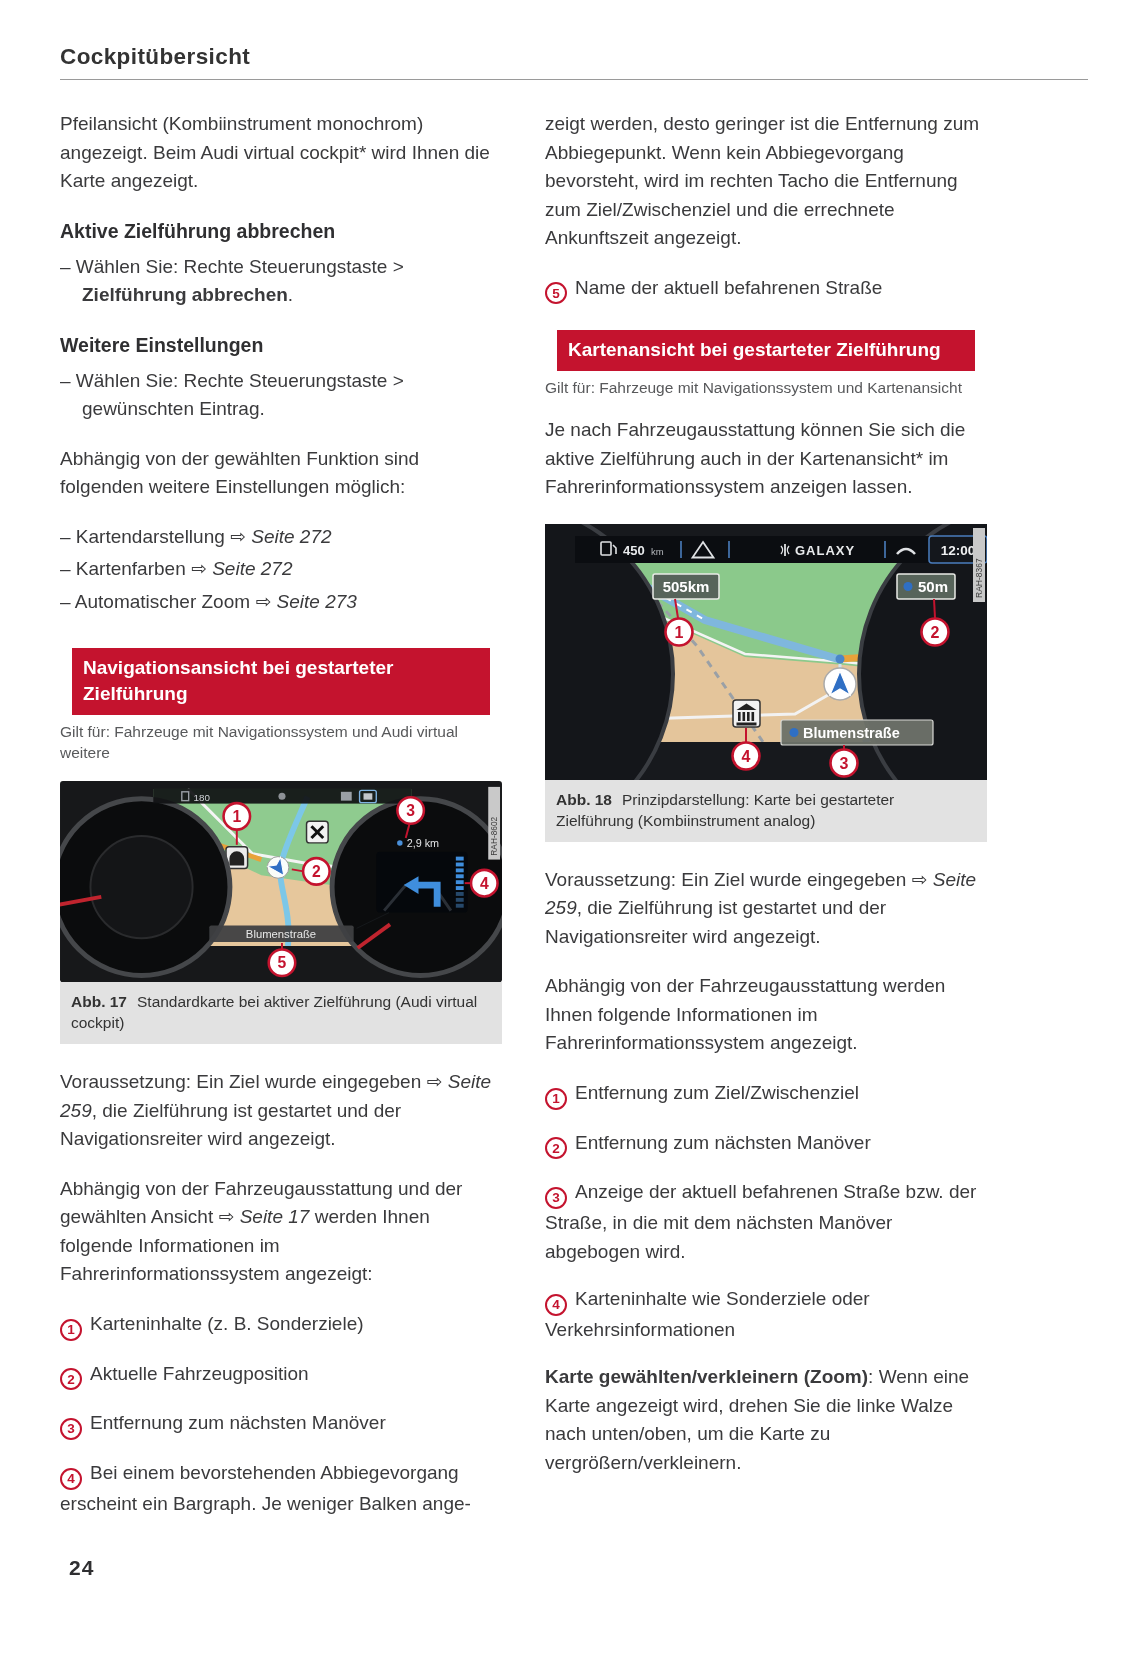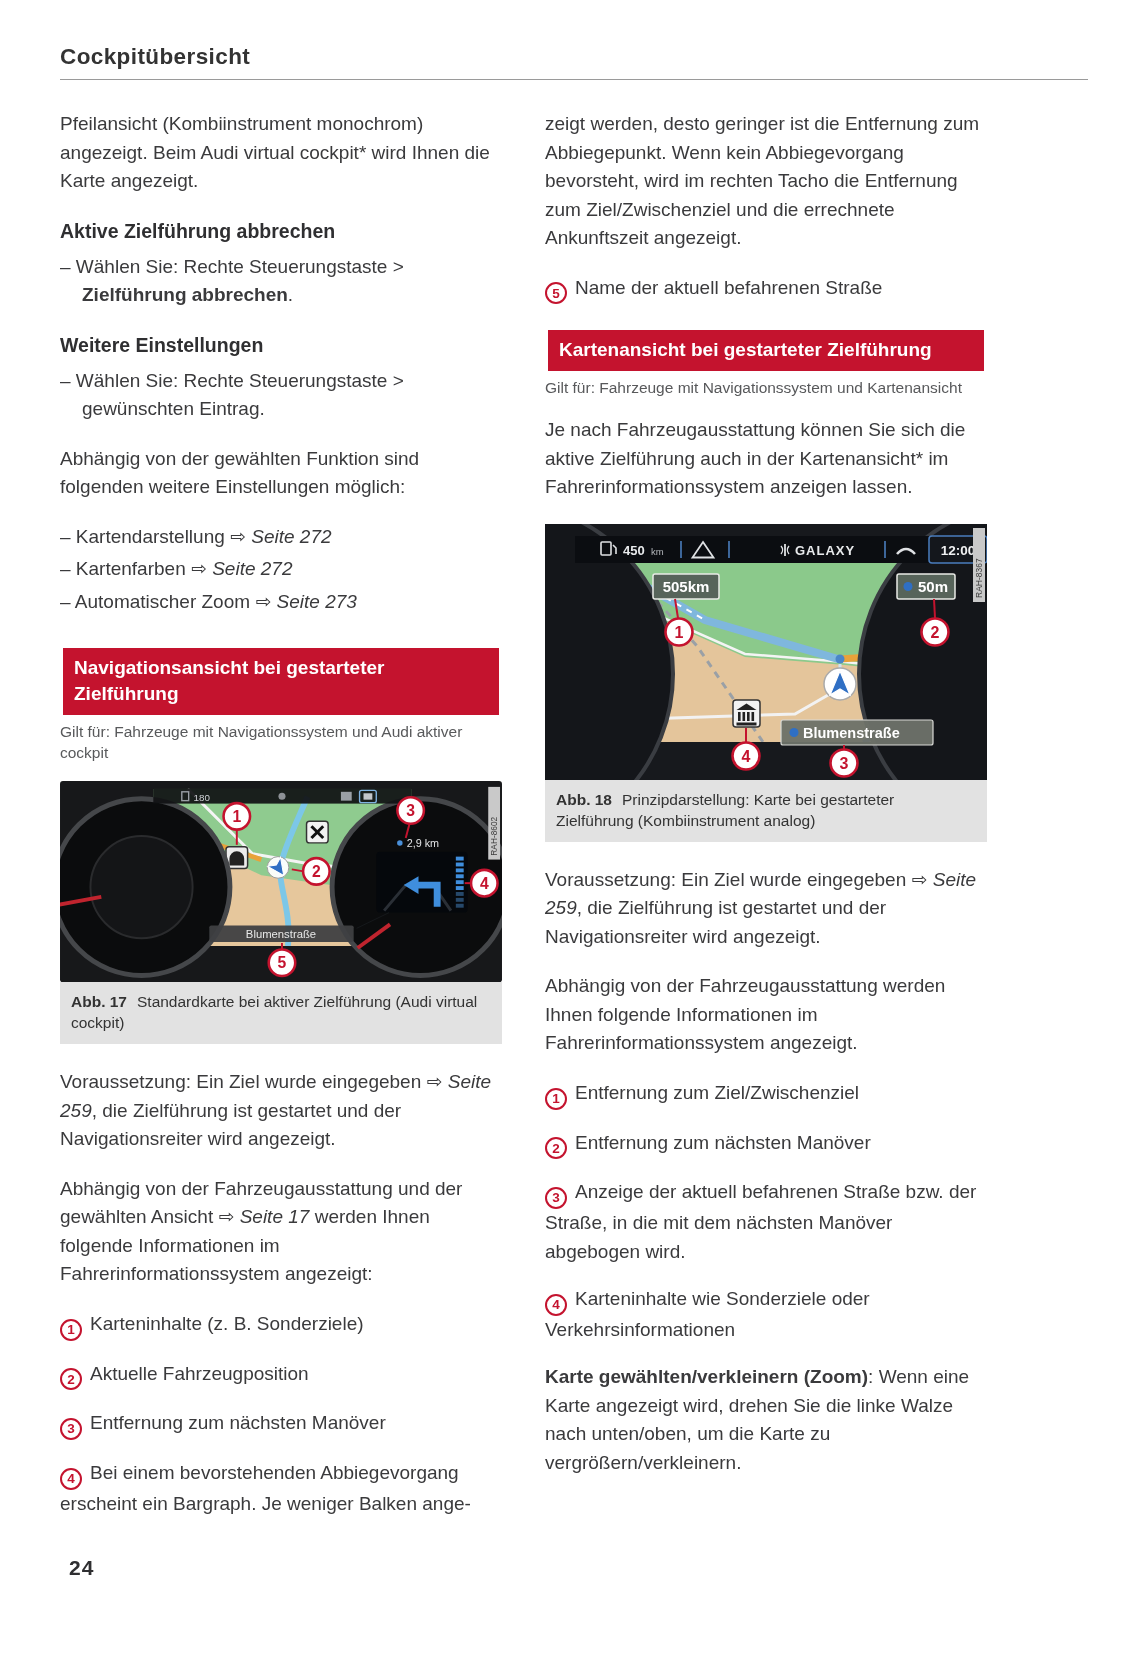--- a/index.html
+++ b/index.html
@@ -23,21 +23,21 @@
   p,.dash,.item{font-size:19px;line-height:28.5px;}
   .para{margin-bottom:21px;}
   h3{font-size:19.5px;line-height:28px;font-weight:bold;color:#2f2f31;margin:4px 0 8px;}
   .dash{padding-left:22px;text-indent:-22px;margin-bottom:4px;}
   .dash.spaced{margin-bottom:21px;}
   .ref{font-style:italic;}
   .bold{font-weight:bold;}
   .italic{}
   .red-head{
     background:var(--red);color:#fff;font-weight:bold;font-size:19px;line-height:26px;
-    padding:7px 11px 8px;margin:10px 3px 6px;
+    padding:7px 11px 8px;margin:10px 12px 6px;
   }
   .applies{font-size:15.5px;line-height:21px;color:var(--gray-text);margin-bottom:18px;}
   .figure{width:442px;display:block;margin:6px 0 0;}
   .figure svg{display:block;width:100%;height:auto;}
   .caption{
     background:var(--cap-bg);padding:9px 11px 11px;font-size:15.5px;line-height:21px;
     color:#333;margin-bottom:24px;
   }
   .cap-label{font-weight:bold;margin-right:10px;}
   .item{margin-bottom:19px;}
@@ -77,21 +77,21 @@
 
       <p class="para">Abhängig von der gewählten Funktion sind folgenden weitere Einstellungen möglich:</p>
 
       <div class="opt-list">
         <p class="dash"><span>– Kartendarstellung </span><span class="ref">⇨ Seite 272</span></p>
         <p class="dash"><span>– Kartenfarben </span><span class="ref">⇨ Seite 272</span></p>
         <p class="dash"><span>– Automatischer Zoom </span><span class="ref">⇨ Seite 273</span></p>
       </div>
 
       <div class="red-head" style="margin-top:32px;">Navigationsansicht bei gestarteter Zielführung</div>
-      <div class="applies">Gilt für: Fahrzeuge mit Navigationssystem und Audi aktiver cockpit</div>
+      <div class="applies">Gilt für: Fahrzeuge mit Navigationssystem und Audi virtual weitere</div>
 
       <div class="figure">
         <svg viewBox="0 0 450 205" xmlns="http://www.w3.org/2000/svg">
           <rect x="0" y="0" width="450" height="205" rx="3" fill="#17181a"></rect>
 
           <g clip-path="url(#clip17)">
             <rect x="95" y="8" width="263" height="160" fill="#8fcb8f"></rect>
             <polygon points="95,168 95,92 150,70 205,96 262,104 358,116 358,168" fill="#e6c79c"></polygon>
             <polyline points="130,8 196,74 252,84 358,96" fill="none" stroke="#f4f4f4" stroke-width="3"></polyline>
             <polyline points="95,40 152,62 205,80" fill="none" stroke="#e8a23a" stroke-width="5"></polyline>

